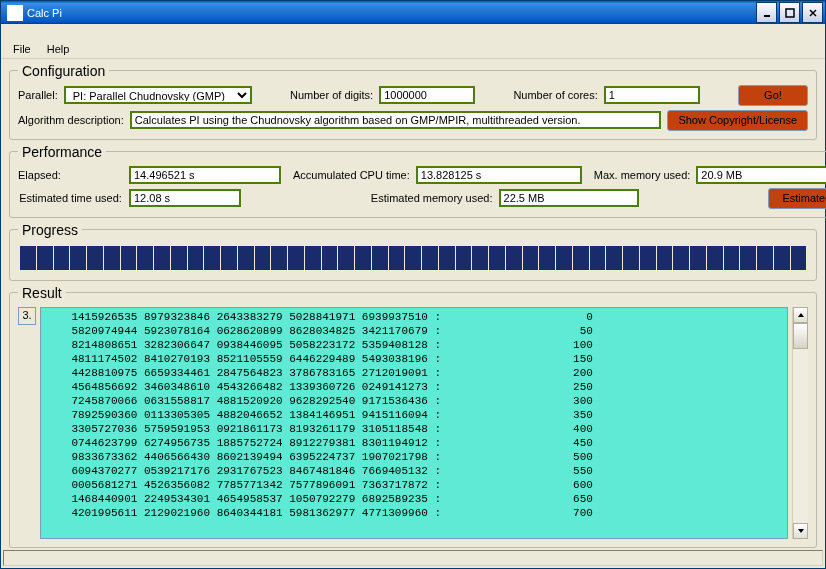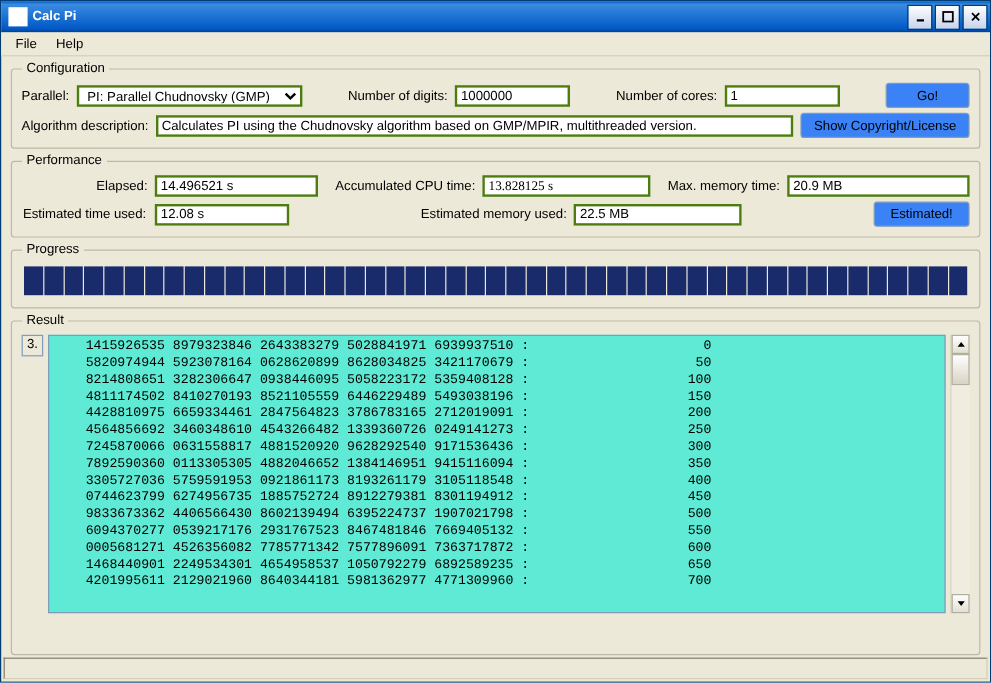--- a/index.html
+++ b/index.html
@@ -1,33 +1,33 @@
 <!DOCTYPE html>
 <html><head>
 <meta charset="utf-8">
 <style>
 * { box-sizing: border-box; margin: 0; padding: 0; font-family: Tahoma, Arial, sans-serif; font-size: 11px; }
 body { background: #ece9d8; width: 826px; height: 569px; overflow: hidden; }
 .window { width: 826px; height: 569px; display: flex; flex-direction: column; border: 1px solid #003c74; }
-.titlebar { background: linear-gradient(to bottom, #0058c5, #3a8be0 10%, #0058c5 90%, #003c8f); height: 26px; display: flex; align-items: center; padding: 0 2px 0 6px; color: #fff; font-weight: bold; font-size: 12px; }
+.titlebar { background: linear-gradient(to bottom, #0058c5, #3a8be0 10%, #0058c5 90%, #003c8f); height: 26px; display: flex; align-items: center; padding: 0 2px 0 6px; color: #fff; font-weight: normal; font-size: 12px; }
 .titlebar-icon { width: 16px; height: 16px; margin-right: 4px; background: #fff; display: inline-block; }
 .title-text { flex: 1; }
 .winbtn { width: 21px; height: 21px; background: linear-gradient(to bottom,#fefefe,#c7d3ec); border: 1px solid #003c74; margin-left: 2px; display: flex; align-items: center; justify-content: center; cursor: pointer; }
 .winbtn svg { width: 10px; height: 10px; }
-.menubar { height: 20px; display: flex; align-items: center; background: #ece9d8; padding: 0 4px; border-bottom: 1px solid #d4cfb9; }
+.menubar { height: 20px; display: flex; align-items: center; background: #ece9d8; padding: 0 4px; border-bottom: 1px solid #d4cfb9; margin-top: 16px; }
 .menu-item { padding: 2px 8px; cursor: pointer; }
 .content { flex: 1; padding: 4px 8px 2px 8px; display: flex; flex-direction: column; gap: 4px; }
 fieldset { border: 1px solid #bfb8a5; border-radius: 3px; padding: 6px 8px 8px 8px; }
-legend { padding: 0 4px; font-size: 11px; }
+legend { padding: 0 4px; font-size: 14px; }
 .row { display: flex; align-items: center; gap: 6px; margin-bottom: 4px; }
 .row:last-child { margin-bottom: 0; }
 .lbl { white-space: nowrap; }
 select, input[type=text] { background: #fff; border: 2px solid #4d7c0f; padding: 1px 3px; height: 18px; font-size: 11px; }
 .readonly { background: #ece9d8; }
-button.action { background: #3b82f6; border: 1px solid #7f9db9; border-radius: 3px; padding: 2px 10px; cursor: pointer; height: 21px; min-width: 60px; }
+button.action { background: #c2410c; border: 1px solid #7f9db9; border-radius: 3px; padding: 2px 10px; cursor: pointer; height: 21px; min-width: 60px; }
 .progress-container { display: flex; gap: 1px; padding: 2px; }
 .prog-seg { flex: 1; height: 24px; background: #1a2b6b; }
 .result-area { display: flex; gap: 4px; height: 232px; }
 .result-prefix { background: #ece9d8; border: 1px solid #7f9db9; width: 18px; height: 18px; text-align: center; padding: 1px 0; }
 .result-text { flex: 1; background: #5eead4; border: 1px solid #7f9db9; font-family: 'Courier New', monospace; font-size: 11px; padding: 2px 4px; white-space: pre; overflow: hidden; position: relative; line-height: 14px; }
 .scrollbar-v { width: 16px; background: #ece9d8; border-left: 1px solid #d4cfb9; display: flex; flex-direction: column; }
 .scroll-btn { height: 16px; background: linear-gradient(to bottom,#fefefe,#e2e0d3); border: 1px solid #b3aea0; display: flex; align-items: center; justify-content: center; cursor: pointer; }
 .scroll-track { flex: 1; background: #f0ede0; }
 .scroll-thumb { height: 26px; background: linear-gradient(to bottom,#fefefe,#d7d4c5); border: 1px solid #b3aea0; margin: 0; }
 .statusbar { height: 18px; border-top: 1px solid #fff; background: #ece9d8; margin: 0 2px 2px 2px; border: 1px inset #d4cfb9; }
@@ -82,27 +82,27 @@
       <div class="row">
         <span class="lbl">Algorithm description:</span>
         <input type="text" class="readonly" readonly="" style="flex: 1 1 0%;" value="Calculates PI using the Chudnovsky algorithm based on GMP/MPIR, multithreaded version.">
         <button class="action" style="min-width:130px">Show Copyright/License</button>
       </div>
     </fieldset>
 
     <fieldset>
       <legend>Performance</legend>
       <div class="row">
-        <span class="lbl" style="width:105px;text-align:right">Elapsed:</span>
-        <input type="text" class="readonly" readonly="" style="width: 136px;" value="14.496521 s">
+        <span class="lbl" style="width:105px;text-align:left">Elapsed:</span>
+        <input type="text" class="readonly" readonly="" style="width: 152px;" value="14.496521 s">
         <span class="spacer"></span>
         <span class="lbl">Accumulated CPU time:</span>
-        <input type="text" class="readonly" readonly="" style="width: 140px; font-family: Liberation Serif, serif;" value="13.828125 s">
-        <span class="spacer"></span>
-        <span class="lbl">Max. memory time:</span>
+        <input type="text" class="readonly" readonly="" style="width: 166px;" value="13.828125 s">
+        <span class="spacer"></span>
+        <span class="lbl">Max. memory used:</span>
         <input type="text" class="readonly" readonly="" style="width: 152px;" value="20.9 MB">
       </div>
       <div class="row">
         <span class="lbl" style="width:105px;text-align:center">Estimated time used:</span>
         <input type="text" class="readonly" readonly="" style="width: 112px;" value="12.08 s">
         <span class="spacer"></span>
         <span class="lbl">Estimated memory used:</span>
         <input type="text" class="readonly" readonly="" style="width: 140px;" value="22.5 MB">
         <span class="spacer"></span>
         <button class="action" style="min-width:80px">Estimated!</button>

